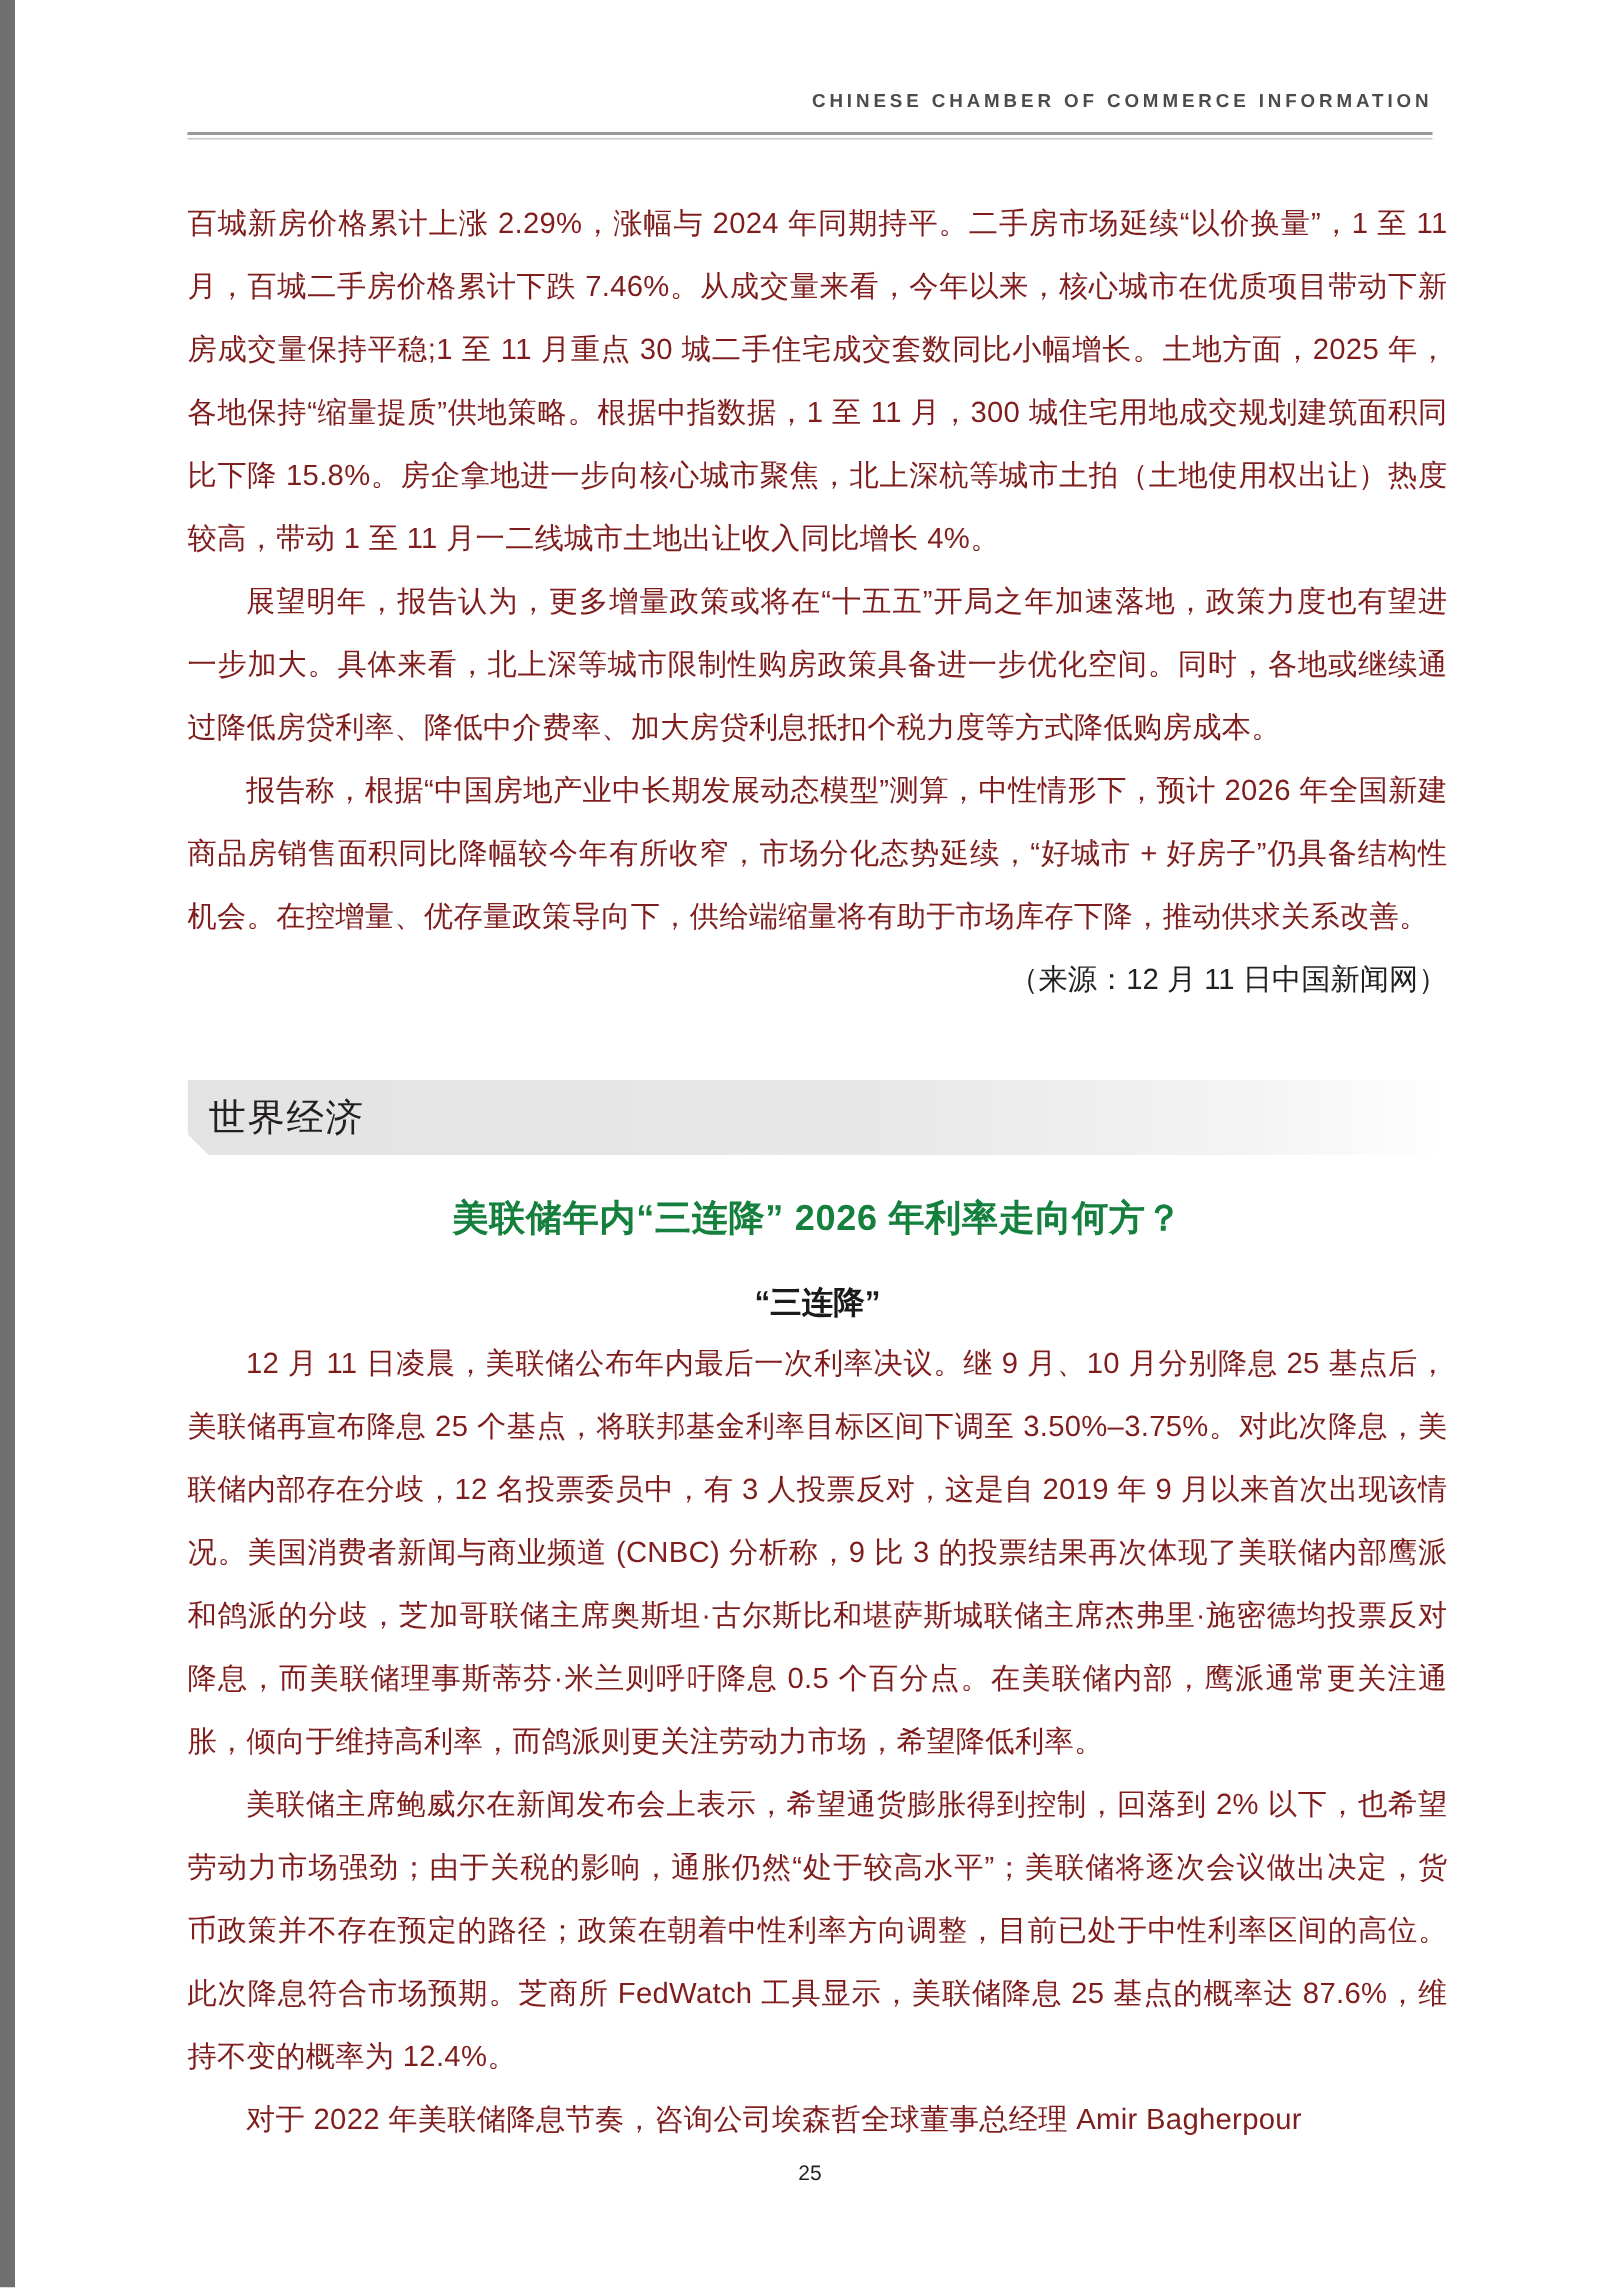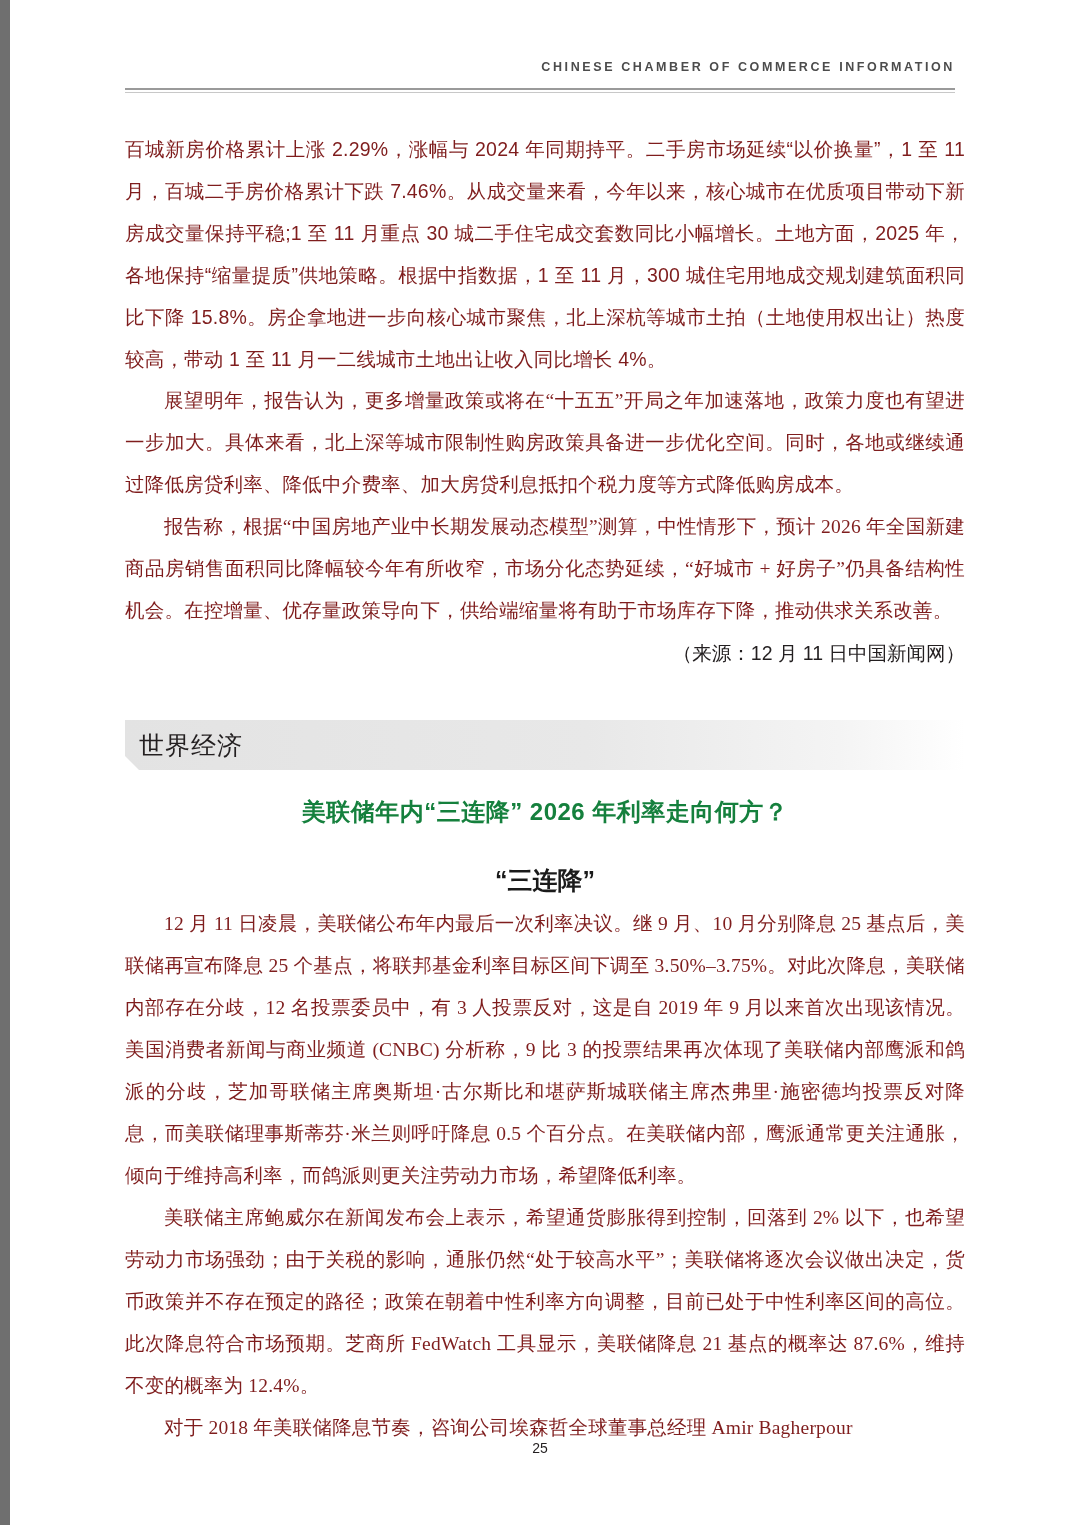--- a/index.html
+++ b/index.html
@@ -84,21 +84,20 @@
     margin: 0 0 0 0;
     font-size: 19.5px;
     line-height: 42px;
     text-align: justify;
     text-justify: inter-ideograph;
     letter-spacing: 0.2px;
     color: #7f1d1d;
   }
   p.indent {
     text-indent: 2em;
-    font-family: Liberation Serif, serif;
   }
   p.source-line {
     margin: 0;
     font-size: 19.5px;
     line-height: 42px;
     text-align: right;
     color: #231f20;
   }
 
   
@@ -130,22 +129,22 @@
 
   .article-title {
     margin: 26px 0 0 0;
     font-size: 24px;
     font-weight: bold;
     text-align: center;
     letter-spacing: 0.5px;
     color: #15803d;
   }
   .article-subtitle {
-    margin: 36px 0 6px 0;
-    font-size: 25px;
+    margin: 26px 0 6px 0;
+    font-size: 21px;
     font-weight: bold;
     text-align: center;
     color: #1a1a1a;
   }
 
   .page-number {
     position: absolute;
     left: 0;
     top: 1440px;
     width: 1080px;
@@ -177,20 +176,20 @@
 
     <div class="section-band">
       <div class="band-bg"></div>
       <div class="section-title">世界经济</div>
     </div>
 
     <h1 class="article-title">美联储年内“三连降” 2026 年利率走向何方？</h1>
     <h2 class="article-subtitle">“三连降”</h2>
 
     <p class="body-text indent">12 月 11 日凌晨，美联储公布年内最后一次利率决议。继 9 月、10 月分别降息 25 基点后，美联储再宣布降息 25 个基点，将联邦基金利率目标区间下调至 3.50%–3.75%。对此次降息，美联储内部存在分歧，12 名投票委员中，有 3 人投票反对，这是自 2019 年 9 月以来首次出现该情况。美国消费者新闻与商业频道 (CNBC) 分析称，9 比 3 的投票结果再次体现了美联储内部鹰派和鸽派的分歧，芝加哥联储主席奥斯坦·古尔斯比和堪萨斯城联储主席杰弗里·施密德均投票反对降息，而美联储理事斯蒂芬·米兰则呼吁降息 0.5 个百分点。在美联储内部，鹰派通常更关注通胀，倾向于维持高利率，而鸽派则更关注劳动力市场，希望降低利率。</p>
-    <p class="body-text indent">美联储主席鲍威尔在新闻发布会上表示，希望通货膨胀得到控制，回落到 2% 以下，也希望劳动力市场强劲；由于关税的影响，通胀仍然“处于较高水平”；美联储将逐次会议做出决定，货币政策并不存在预定的路径；政策在朝着中性利率方向调整，目前已处于中性利率区间的高位。此次降息符合市场预期。芝商所 FedWatch 工具显示，美联储降息 21 基点的概率达 87.6%，维持不变的概率为 12.4%。</p>
-    <p class="body-text indent">对于 2018 年美联储降息节奏，咨询公司埃森哲全球董事总经理 Amir Bagherpour</p>
+    <p class="body-text indent">美联储主席鲍威尔在新闻发布会上表示，希望通货膨胀得到控制，回落到 2% 以下，也希望劳动力市场强劲；由于关税的影响，通胀仍然“处于较高水平”；美联储将逐次会议做出决定，货币政策并不存在预定的路径；政策在朝着中性利率方向调整，目前已处于中性利率区间的高位。此次降息符合市场预期。芝商所 FedWatch 工具显示，美联储降息 25 基点的概率达 87.6%，维持不变的概率为 12.4%。</p>
+    <p class="body-text indent">对于 2022 年美联储降息节奏，咨询公司埃森哲全球董事总经理 Amir Bagherpour</p>
 
   </div>
 
   <div class="page-number">25</div>
 
 </div>
 
 </body></html>

